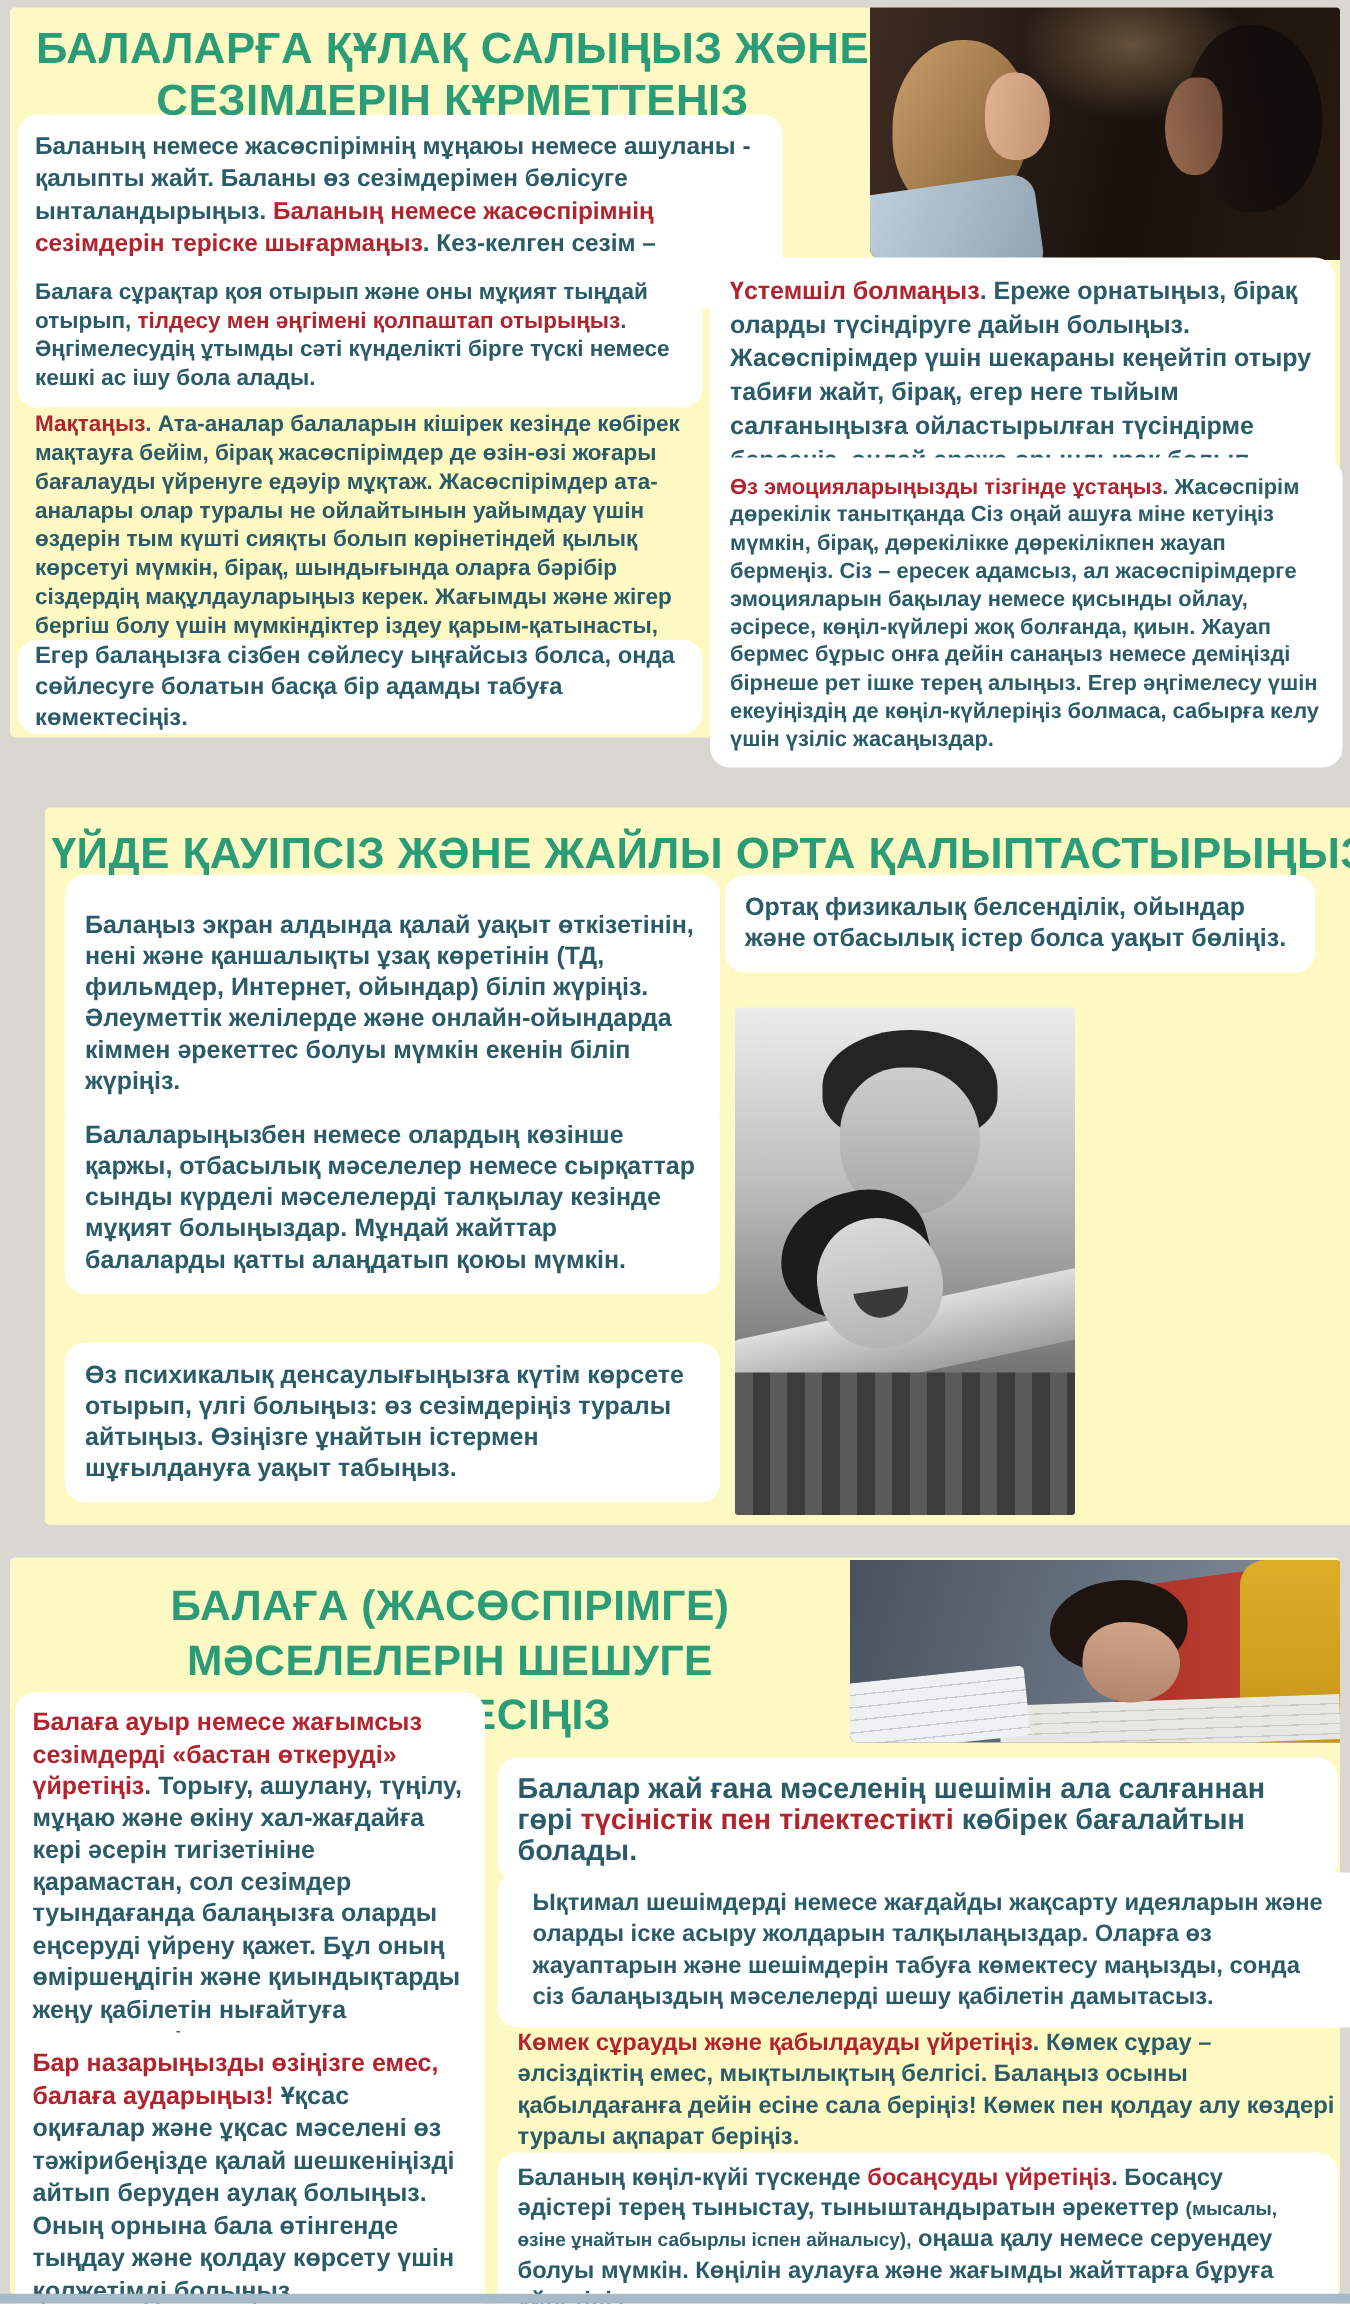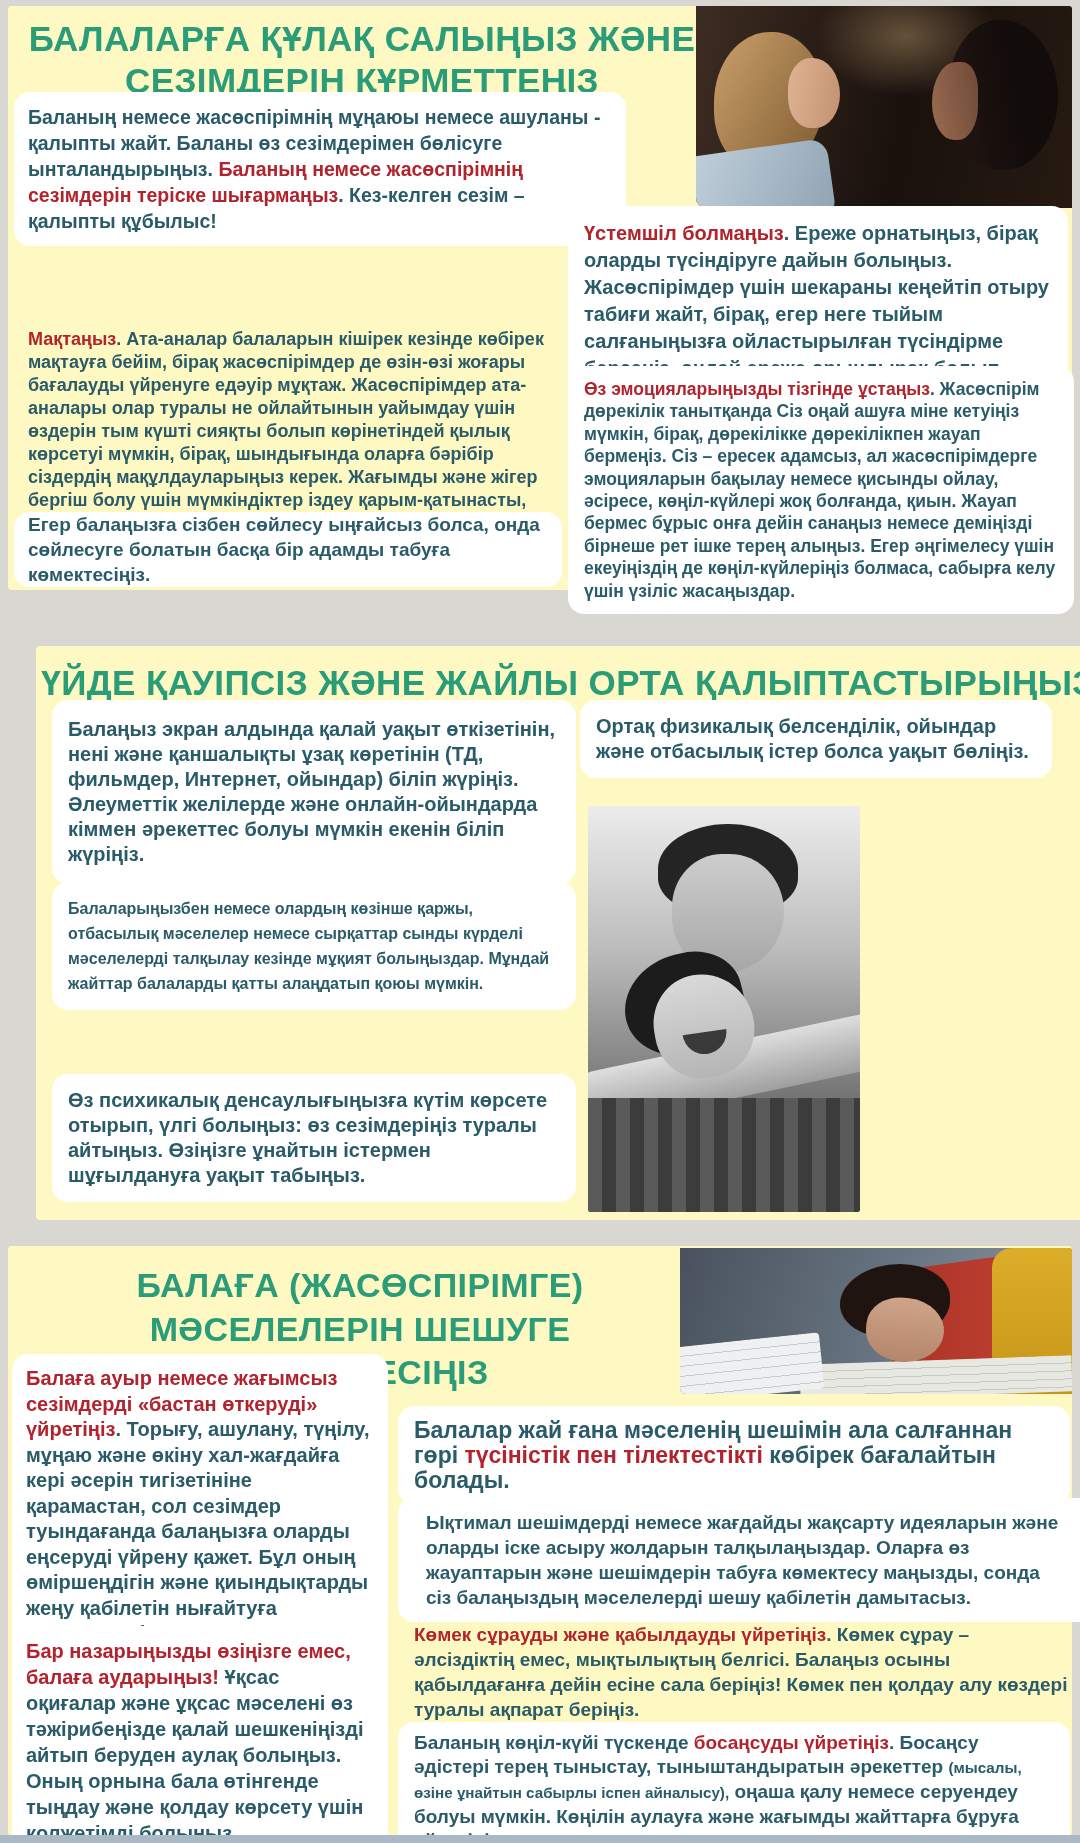--- a/index.html
+++ b/index.html
@@ -21,22 +21,22 @@
 
   
   #s1-intro{left:6px;top:86px;width:584px;padding:12px 14px;font-size:19.5px;line-height:26px;}
   #s1-l1{left:6px;top:204px;width:520px;padding:12px 14px;font-size:18px;line-height:23px;}
   #s1-l2{left:6px;top:314px;width:528px;padding:8px 14px;font-size:18px;line-height:23px;}
   #s1-l3{left:6px;top:506px;width:520px;padding:0 14px;font-size:19px;line-height:25px;}
   #s1-r1{left:560px;top:200px;width:468px;padding:14px 16px;font-size:20px;line-height:27px;}
   #s1-r2{left:560px;top:360px;width:474px;padding:12px 16px;font-size:17.5px;line-height:22.4px;}
 
   
-  #s2-l1{left:16px;top:54px;width:492px;padding:17px 16px;font-size:20px;line-height:25px;}
-  #s2-l2{left:16px;top:236px;width:492px;padding:14px 16px;font-size:16px;line-height:25px;}
+  #s2-l1{left:16px;top:54px;width:492px;padding:28px 16px;font-size:20px;line-height:25px;}
+  #s2-l2{left:16px;top:236px;width:492px;padding:14px 16px;font-size:20px;line-height:25px;}
   #s2-l3{left:16px;top:428px;width:492px;padding:14px 16px;font-size:20px;line-height:25px;}
   #s2-r1{left:544px;top:54px;width:440px;padding:14px 16px;font-size:20px;line-height:25px;}
 
   
   #s3-l1{left:4px;top:108px;width:348px;padding:12px 14px;font-size:20px;line-height:25.5px;}
   #s3-l2{left:4px;top:380px;width:348px;padding:12px 14px;font-size:20px;line-height:26px;}
   #s3-r1{left:390px;top:160px;width:640px;padding:12px 16px;font-size:23px;line-height:25px;}
   #s3-r2{left:390px;top:252px;width:640px;padding:12px 28px;font-size:19px;line-height:25px;}
   #s3-r3{left:390px;top:372px;width:656px;padding:4px 16px;font-size:19px;line-height:25px;}
   #s3-r4{left:390px;top:476px;width:640px;padding:9px 16px 6px;font-size:19px;line-height:24px;}
@@ -103,20 +103,21 @@
     <div class="photo" id="photo1">
       <div class="glow"></div>
       <div class="girl-hair"></div>
       <div class="girl-face"></div>
       <div class="man-head"></div>
       <div class="man-face"></div>
       <div class="pillow"></div>
     </div>
 
     <div class="block white" id="s1-intro"><span class="s-n">Баланың немесе жасөспірімнің мұңаюы немесе ашуланы - қалыпты жайт. Баланы өз сезімдерімен бөлісуге ынталандырыңыз. </span><span class="s-r">Баланың немесе жасөспірімнің сезімдерін теріске шығармаңыз</span><span class="s-n">. Кез-келген сезім – қалыпты құбылыс!</span></div>
+    <div class="block white" id="s1-l1"><span class="s-n">Балаға сұрақтар қоя отырып және оны мұқият тыңдай отырып, </span><span class="s-r">тілдесу мен әңгімені қолпаштап отырыңыз</span><span class="s-n">. Әңгімелесудің ұтымды сәті күнделікті бірге түскі немесе кешкі ас ішу бола алады.</span></div>
     <div class="block" id="s1-l2"><span class="s-r">Мақтаңыз</span><span class="s-n">. Ата-аналар балаларын кішірек кезінде көбірек мақтауға бейім, бірақ жасөспірімдер де өзін-өзі жоғары бағалауды үйренуге едәуір мұқтаж. Жасөспірімдер ата-аналары олар туралы не ойлайтынын уайымдау үшін өздерін тым күшті сияқты болып көрінетіндей қылық көрсетуі мүмкін, бірақ, шындығында оларға бәрібір сіздердің мақұлдауларыңыз керек. Жағымды және жігер бергіш болу үшін мүмкіндіктер іздеу қарым-қатынасты, әсіресе, шиеленісіп кеткен кездерде, жақсарту үшін жақсы.</span></div>
     <div class="block white" id="s1-l3"><span class="s-n">Егер балаңызға сізбен сөйлесу ыңғайсыз болса, онда сөйлесуге болатын басқа бір адамды табуға көмектесіңіз.</span></div>
     <div class="block white" id="s1-r1"><span class="s-r">Үстемшіл болмаңыз</span><span class="s-n">. Ереже орнатыңыз, бірақ оларды түсіндіруге дайын болыңыз. Жасөспірімдер үшін шекараны кеңейтіп отыру табиғи жайт, бірақ, егер неге тыйым салғаныңызға ойластырылған түсіндірме берсеңіз, ондай ереже орындырақ болып көрінеді.</span></div>
     <div class="block white" id="s1-r2"><span class="s-r">Өз эмоцияларыңызды тізгінде ұстаңыз</span><span class="s-n">. Жасөспірім дөрекілік танытқанда Сіз оңай ашуға міне кетуіңіз мүмкін, бірақ, дөрекілікке дөрекілікпен жауап бермеңіз. Сіз – ересек адамсыз, ал жасөспірімдерге эмоцияларын бақылау немесе қисынды ойлау, әсіресе, көңіл-күйлері жоқ болғанда, қиын. Жауап бермес бұрыс онға дейін санаңыз немесе деміңізді бірнеше рет ішке терең алыңыз. Егер әңгімелесу үшін екеуіңіздің де көңіл-күйлеріңіз болмаса, сабырға келу үшін үзіліс жасаңыздар.</span></div>
   </section>
 
   <section class="panel" id="panel2">
     <h1 class="title" id="t2">ҮЙДЕ ҚАУІПСІЗ ЖӘНЕ ЖАЙЛЫ ОРТА ҚАЛЫПТАСТЫРЫҢЫЗ</h1>
 
     <div class="block white" id="s2-l1"><span class="s-n">Балаңыз экран алдында қалай уақыт өткізетінін, нені және қаншалықты ұзақ көретінін (ТД, фильмдер, Интернет, ойындар) біліп жүріңіз. Әлеуметтік желілерде және онлайн-ойындарда кіммен әрекеттес болуы мүмкін екенін біліп жүріңіз.</span></div>

